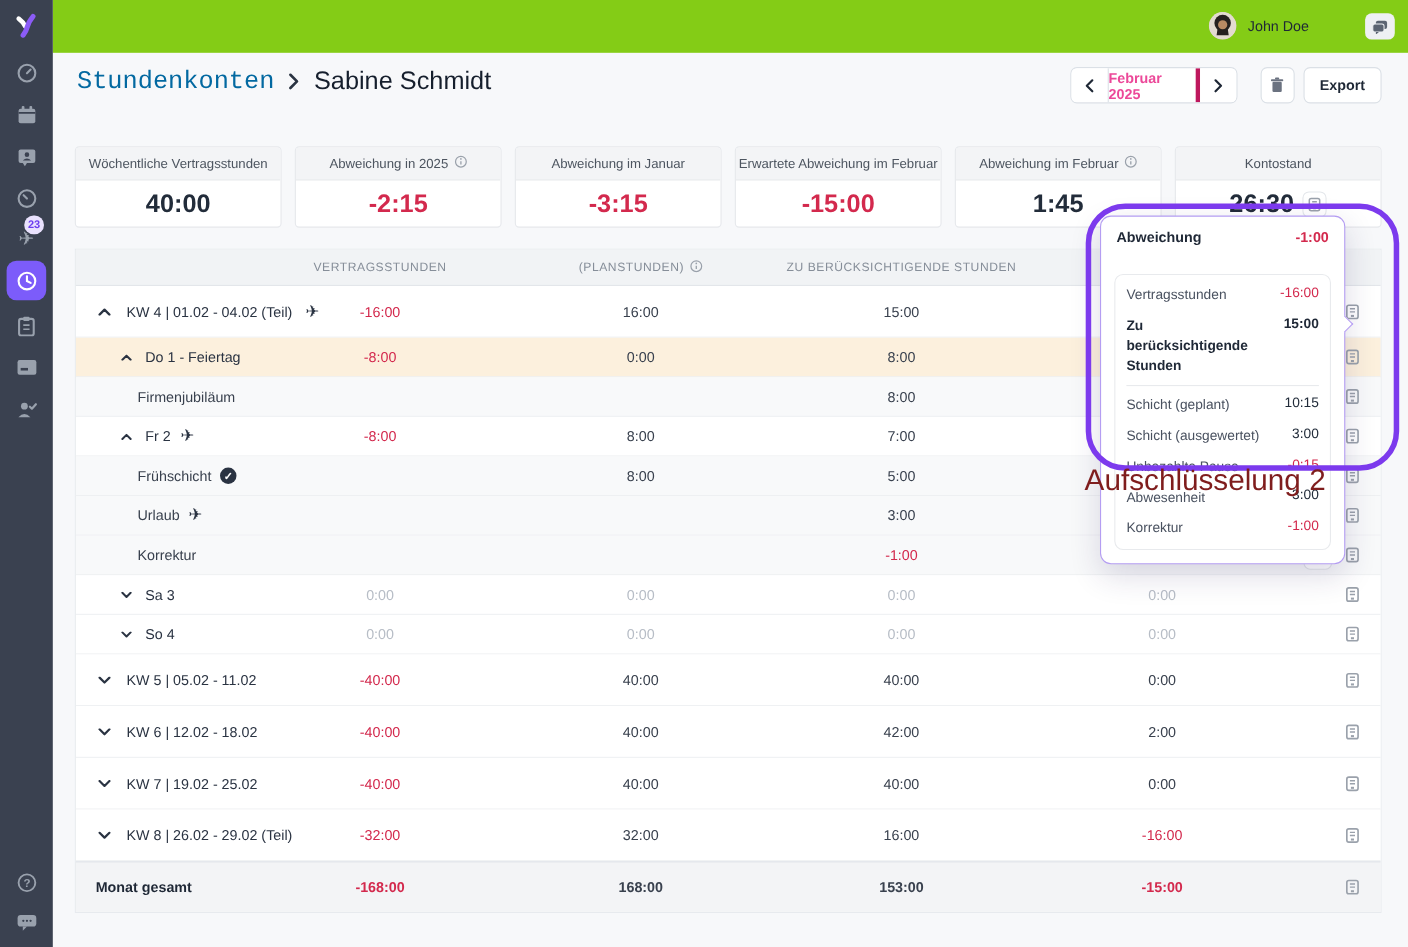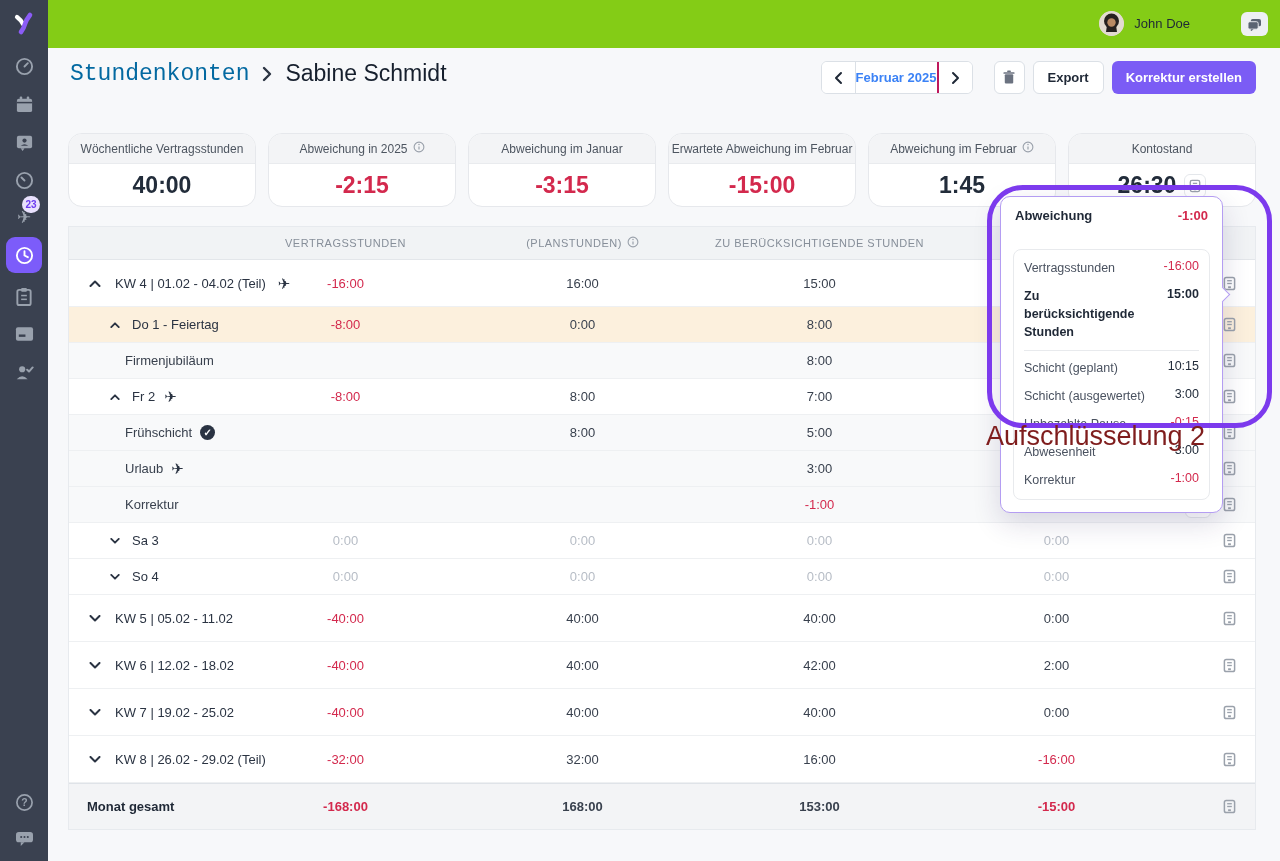--- a/index.html
+++ b/index.html
@@ -26,28 +26,28 @@
   .username { font-size:13px; color:#1f2836; }
   .chatbtn { position:absolute; right:12px; top:12px; width:27px; height:24px; background:#eef0f3; border-radius:6px; display:flex; align-items:center; justify-content:center; cursor:pointer; }
   
   .breadcrumb { position:absolute; left:70px; top:60px; display:flex; align-items:center; gap:12px; font-size:23px; }
   .bc-section { color:#0369a1; cursor:pointer;font-family:Liberation Mono, monospace; }
   .bc-sep { display:flex; align-items:center; }
   .bc-current { color:#161f2d; font-weight:500; }
   .toolbar { position:absolute; right:24px; top:61px; display:flex; align-items:center; height:33px; }
   .monthnav { display:flex; align-items:stretch; height:33px; border:1px solid #dbe0e6; border-radius:6px; background:#fff; overflow:hidden; }
   .mn-btn { width:33px; display:flex; align-items:center; justify-content:center; cursor:pointer; background:#fff; border:none; }
-  .mn-label { width:84px; display:flex; align-items:center; justify-content:center; font-size:13px; font-weight:600; color:#3b82f6; border-left:1px solid #dbe0e6; border-right:2px solid #be185d; cursor:pointer; }
+  .mn-label { width:84px; display:flex; align-items:center; justify-content:center; font-size:13px; font-weight:600; color:#ec4899; border-left:1px solid #dbe0e6; border-right:4px solid #be185d; cursor:pointer; }
   .tb-btn { height:33px; border:1px solid #dbe0e6; border-radius:6px; background:#fff; display:flex; align-items:center; justify-content:center; cursor:pointer; font-family:inherit; }
   .trash { width:31px; margin-left:21px; }
   .export { padding:0 14px; font-size:13px; font-weight:600; color:#1f2836; margin-left:8px; }
   .primary { padding:0 14px; font-size:13px; font-weight:600; color:#fff; background:#7b5cf5; border:none; border-radius:6px; height:33px; margin-left:8px; cursor:pointer; font-family:inherit; }
   
   .cards { position:absolute; left:68px; top:133px; width:1188px; display:flex; gap:12px; }
-  .card { flex:1; height:74px; background:#fff; border:1px solid #e6e8ec; border-radius:14px; overflow:hidden; }
+  .card { flex:1; height:74px; background:#fff; border:1px solid #e6e8ec; border-radius:4px; overflow:hidden; }
   .card-head { height:30px; background:#f3f4f6; border-bottom:1px solid #e9ebee; display:flex; align-items:center; justify-content:center; gap:5px; font-size:12px; color:#4d5560; }
   .card-body { height:43px; display:flex; align-items:center; justify-content:center; gap:8px; font-size:23px; font-weight:600; color:#222c3a; }
   .neg { color:#d3294d !important; }
   .muted { color:#b7bdc6 !important; }
   .mini-btn { width:22px; height:24px; border:1px solid #e4e7eb; border-radius:6px; background:#fff; display:flex; align-items:center; justify-content:center; cursor:pointer; }
   
   .table { position:absolute; left:68px; top:226px; width:1188px; background:#fff; border:1px solid #e7eaee; }
   .trow { display:grid; grid-template-columns:158px 1fr 1fr 1fr 1fr 80px; align-items:center; border-bottom:1px solid #eef0f2; background:#fff; }
   .thead { height:33px; background:#f1f3f5; border-bottom:1px solid #e3e6ea; }
   .th { font-size:11px; letter-spacing:.5px; color:#868e99; text-align:center; display:flex; align-items:center; justify-content:center; gap:5px; }
@@ -220,21 +220,20 @@
     </button>
   </div>
   <button class="tb-btn trash">
     <svg width="14" height="15" viewBox="0 0 14 16">
         <rect x="2.5" y="4.5" width="9" height="10" rx="1.2" fill="#6b7280"></rect>
         <rect x="1" y="2.3" width="12" height="1.8" rx="0.9" fill="#6b7280"></rect>
         <rect x="5" y="0.5" width="4" height="2" rx="0.8" fill="#6b7280"></rect>
       </svg>
   </button>
   <button class="tb-btn export">Export</button>
-  <button class="primary">Korrektur erstellen</button>
 </div>
 
 <div class="cards">
   <div class="card">
     <div class="card-head">
         <span>Wöchentliche Vertragsstunden</span>
       </div>
     <div class="card-body">
         <span>40:00</span>
       </div>

